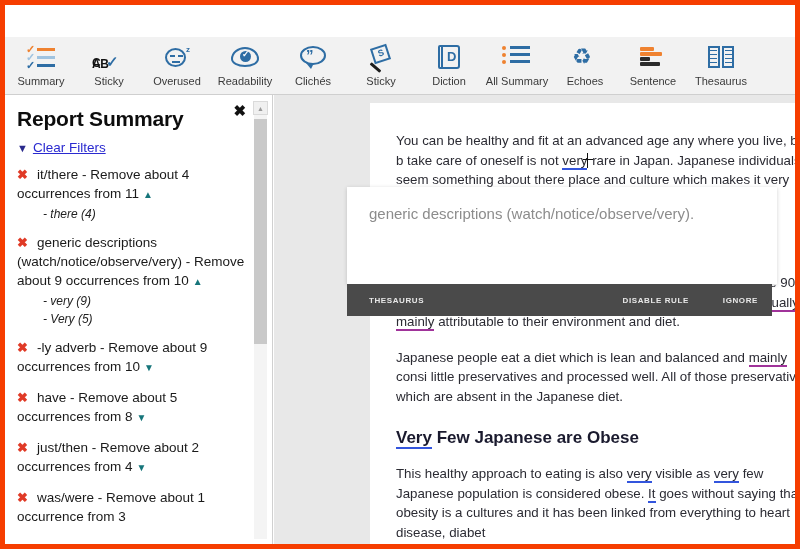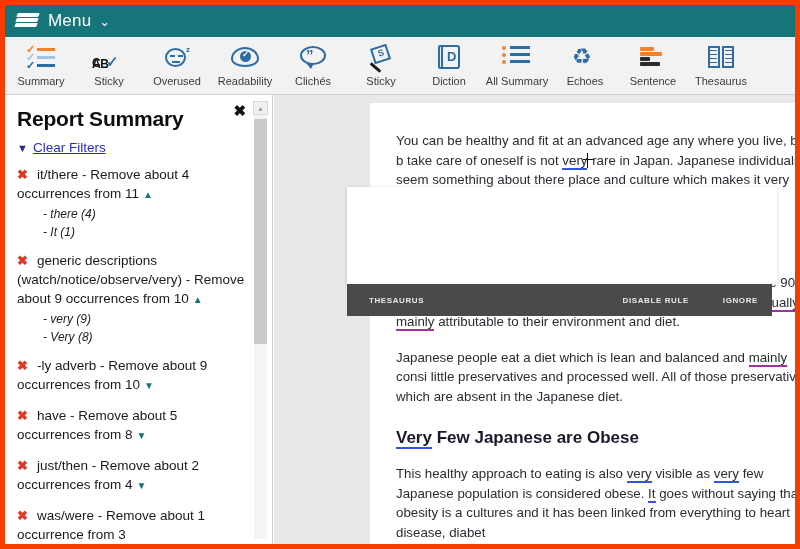--- a/index.html
+++ b/index.html
@@ -286,29 +286,20 @@
     font-weight: bold; cursor: pointer;
   }
   .pf-spacer { flex: 1; }
   .pf-gap { width: 34px; }
 </style>
 </head>
 <body>
 
 <div id="app">
 
-  <div class="menubar">
-    <span class="logo-icon">
-      <i></i>
-        <i></i>
-        <i></i>
-    </span>
-    <span class="menu-label">Menu</span>
-    <span class="menu-caret">⌄</span>
-  </div>
 
   <div class="toolbar">
 
     <div class="tool">
       <span class="glyph">
         <span class="ic-summary">
           <span class="row r1">
               <span class="chk" style="color:#ef8230;">✓</span>
               <span class="bar" style="background:#ef8230;"></span>
             </span>
@@ -474,20 +465,21 @@
       <div class="ptext">
         <span>This healthy approach to eating is also </span><span class="u-blue">very</span><span> visible as </span><span class="u-blue">very</span><span> few Japanese</span>
         <span>population is considered obese. </span><span class="u-blue">It</span><span> goes without saying that obesity is a</span>
         <span>cultures and it has been linked from everything to heart disease, diabet</span>
       </div>
 
     </div>
 
     <div class="popup" style="left:73px; top:92px;">
       <div class="popup-body">
+        <div>generic descriptions (watch/notice/observe/very).</div>
       </div>
     </div>
 
     <div class="popup-footer" style="left:73px; top:189px;">
       <span class="pf-item">THESAURUS</span>
       <span class="pf-spacer"></span>
       <span class="pf-item">DISABLE RULE</span>
       <span class="pf-gap"></span>
       <span class="pf-item">IGNORE</span>
     </div>
@@ -500,27 +492,26 @@
       <div class="report-title">Report Summary</div>
 
       <div class="clear-filters-row">
         <span class="funnel-icon">▼</span>
         <span class="clear-filters">Clear Filters</span>
       </div>
 
       <div class="rule">
         <span class="xmark">✖</span><span>it/there - Remove about 4 occurrences from 11</span><span class="arrow">▲</span>
         <div class="rule-sub">- there (4)</div>
-        <div class="rule-sub">- It (1)</div>
       </div>
 
       <div class="rule">
         <span class="xmark">✖</span><span>generic descriptions (watch/notice/observe/very) - Remove about 9 occurrences from 10</span><span class="arrow">▲</span>
         <div class="rule-sub">- very (9)</div>
-        <div class="rule-sub">- Very (8)</div>
+        <div class="rule-sub">- Very (5)</div>
       </div>
 
       <div class="rule">
         <span class="xmark">✖</span><span>-ly adverb - Remove about 9 occurrences from 10</span><span class="arrow">▼</span>
       </div>
 
       <div class="rule">
         <span class="xmark">✖</span><span>have - Remove about 5 occurrences from 8</span><span class="arrow">▼</span>
       </div>
 

